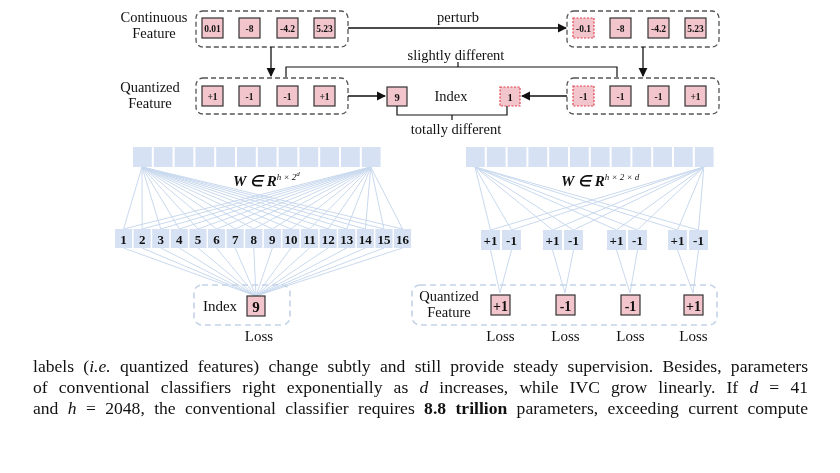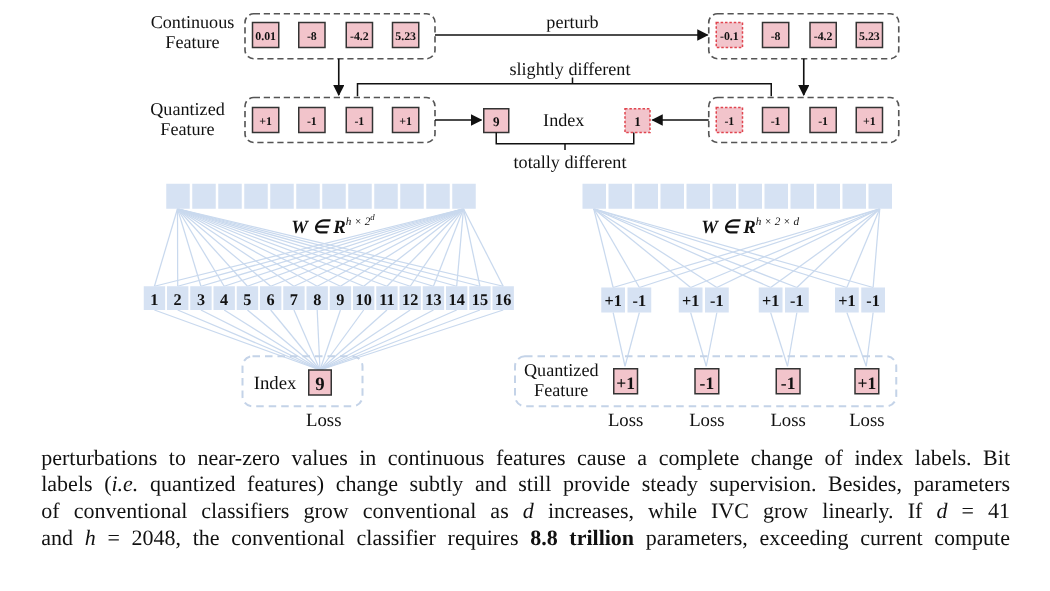--- a/index.html
+++ b/index.html
@@ -278,17 +278,16 @@
       <rect x="621" y="295" width="19" height="20" fill="#f2c4cb" stroke="#333" stroke-width="1.2"></rect>
       <text x="630.5" y="311" font-size="14" text-anchor="middle" class="box-txt">-1</text>
       <text x="630.5" y="341" font-size="15" text-anchor="middle" class="lbl">Loss</text>
       <rect x="684" y="295" width="19" height="20" fill="#f2c4cb" stroke="#333" stroke-width="1.2"></rect>
       <text x="693.5" y="311" font-size="14" text-anchor="middle" class="box-txt">+1</text>
       <text x="693.5" y="341" font-size="15" text-anchor="middle" class="lbl">Loss</text>
     </g>
 </svg>
 
 <div class="caption">
-  <span class="line">perturbations to near-zero values in continuous features cause a complete change of index labels. Bit</span>
   <span class="line"><span>labels (</span><i>i.e.</i><span> quantized features) change subtly and still provide steady supervision. Besides, parameters</span></span>
-  <span class="line"><span>of conventional classifiers grow conventional as </span><i>d</i><span> increases, while IVC grow linearly. If </span><i>d</i><span> = 41</span></span>
+  <span class="line"><span>of conventional classifiers right exponentially as </span><i>d</i><span> increases, while IVC grow linearly. If </span><i>d</i><span> = 41</span></span>
   <span class="line"><span>and </span><i>h</i><span> = 2048, the conventional classifier requires </span><b>8.8 trillion</b><span> parameters, exceeding current compute</span></span>
 </div>
 
 </body></html>

